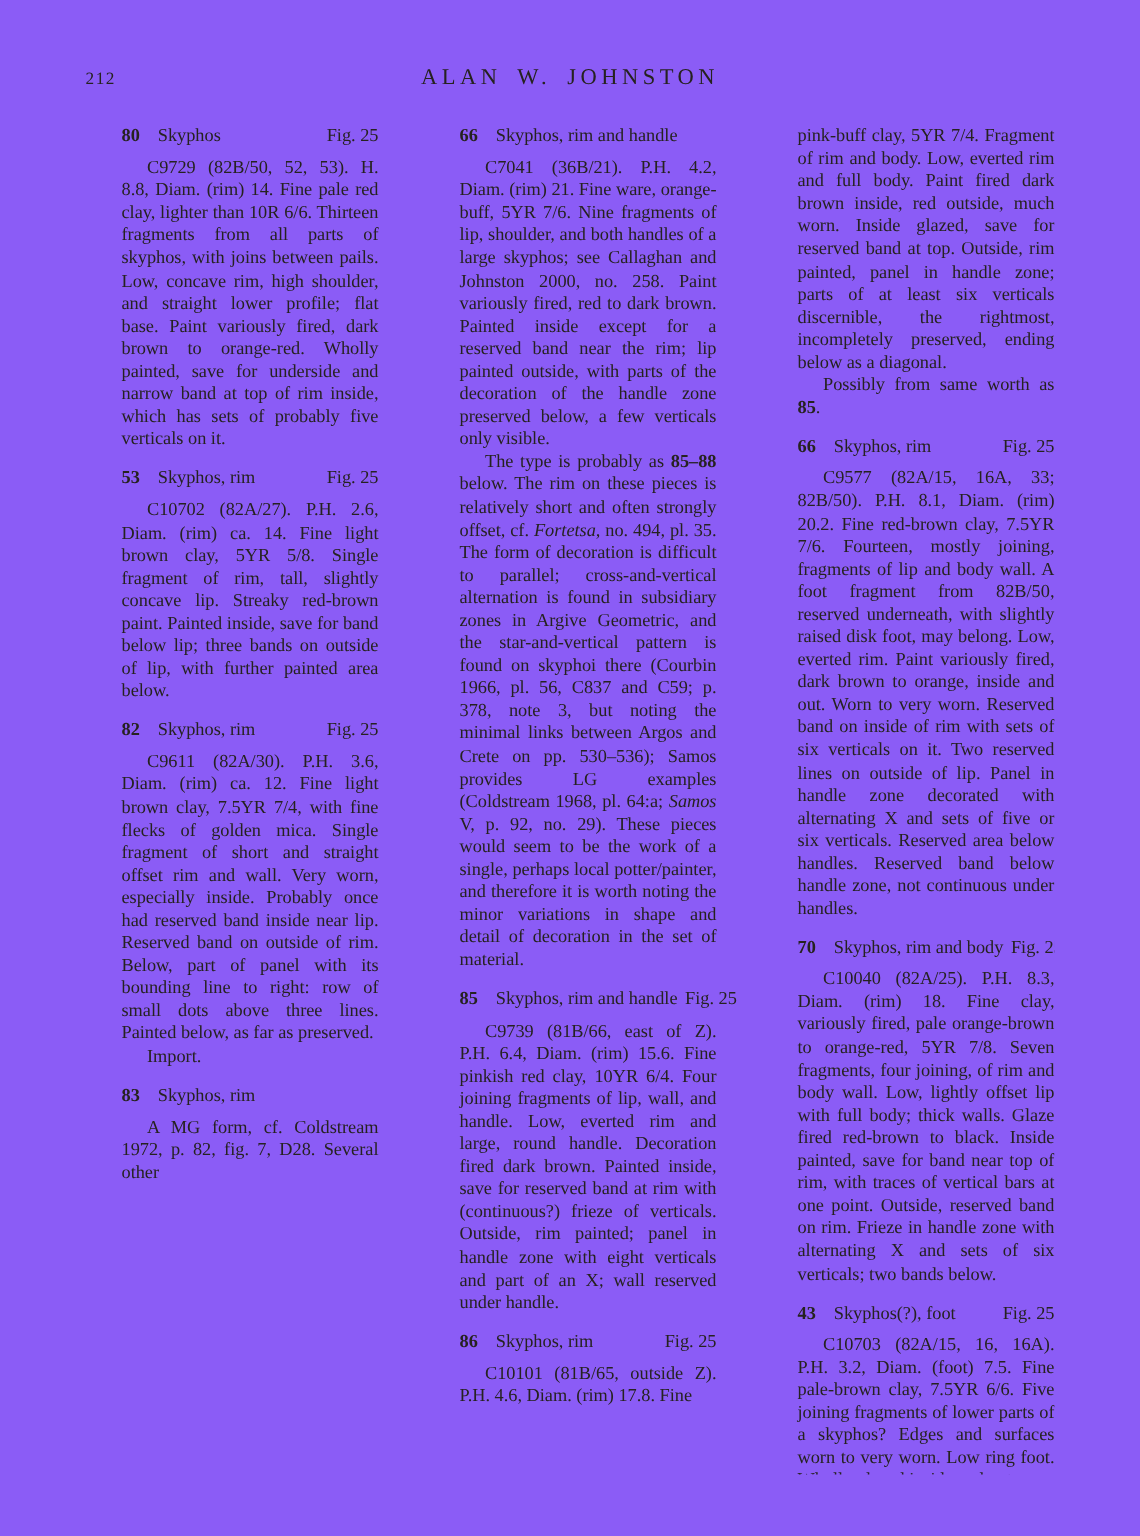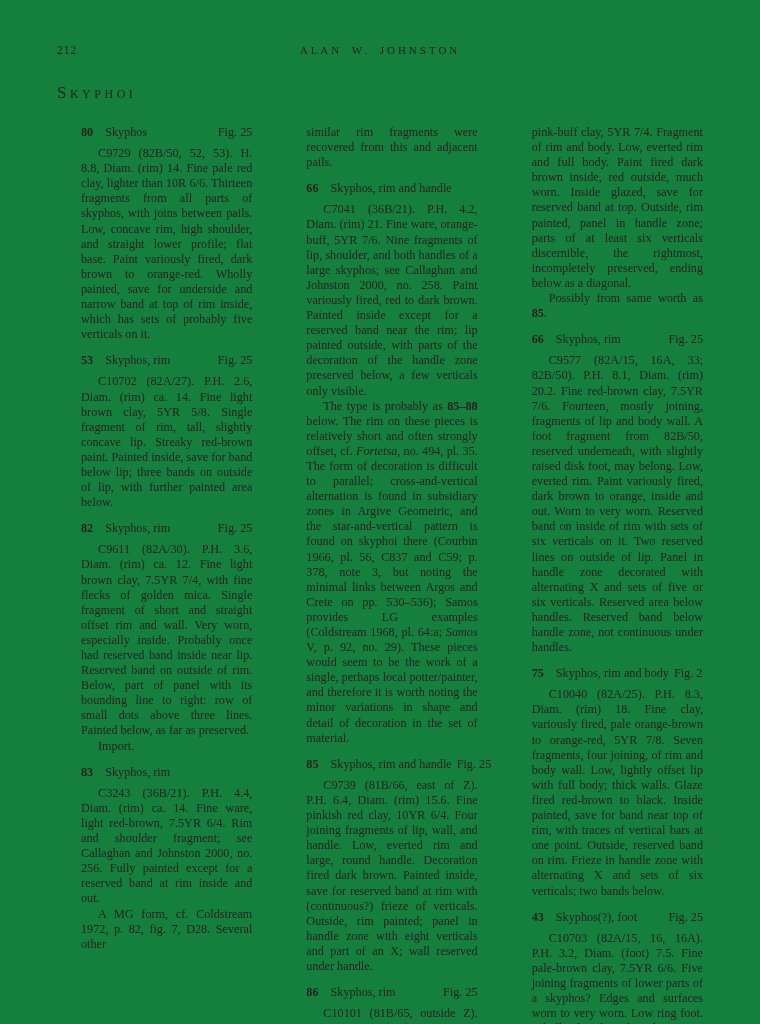--- a/index.html
+++ b/index.html
@@ -6,39 +6,39 @@
   html, body { width: 760px; height: 1024px; }
   body {
     background: #f6f4ef;
     font-family: "Liberation Serif", serif;
     color: #262220;
     -webkit-font-smoothing: antialiased;
   }
   .page {
     width: 760px;
     height: 1024px;
-    background: #15803d;
+    background: #8b5cf6;
     padding: 44px 57px 0 57px;
     overflow: hidden;
   }
   .page-header {
     display: flex;
     align-items: baseline;
     font-size: 11px;
   }
   .page-num {
     width: 90px;
     letter-spacing: 1px;
     font-size: 11.5px;
   }
   .running-head {
     flex: 1;
     text-align: center;
     letter-spacing: 3px;
-    font-size: 11px;
+    font-size: 15px;
     word-spacing: 4px;
   }
   .header-spacer { width: 90px; }
   .section-heading {
     margin-top: 27px;
     font-size: 17px;
     font-weight: normal;
     font-variant: small-caps;
     letter-spacing: 3.5px;
   }
@@ -80,21 +80,20 @@
 </style>
 </head>
 <body>
 
 <div class="page">
   <header class="page-header">
     <span class="page-num">212</span>
     <span class="running-head">ALAN W. JOHNSTON</span>
     <span class="header-spacer"></span>
   </header>
-  <h1 class="section-heading">Skyphoi</h1>
   <main class="columns" id="columns">
       <div class="column">
         <div class="entry-heading">
           <span class="entry-num">80</span>
           <span class="entry-title">Skyphos</span>
           <span class="entry-fig">Fig. 25</span>
         </div>
         <p class="para"><span>C9729 (82B/50, 52, 53). H. 8.8, Diam. (rim) 14. Fine pale red clay, lighter than 10R 6/6. Thirteen fragments from all parts of skyphos, with joins between pails. Low, concave rim, high shoulder, and straight lower profile; flat base. Paint variously fired, dark brown to orange-red. Wholly painted, save for underside and narrow band at top of rim inside, which has sets of probably five verticals on it.</span></p>
         <div class="entry-heading">
           <span class="entry-num">53</span>
@@ -106,25 +105,23 @@
           <span class="entry-num">82</span>
           <span class="entry-title">Skyphos, rim</span>
           <span class="entry-fig">Fig. 25</span>
         </div>
         <p class="para"><span>C9611 (82A/30). P.H. 3.6, Diam. (rim) ca. 12. Fine light brown clay, 7.5YR 7/4, with fine flecks of golden mica. Single fragment of short and straight offset rim and wall. Very worn, especially inside. Probably once had reserved band inside near lip. Reserved band on outside of rim. Below, part of panel with its bounding line to right: row of small dots above three lines. Painted below, as far as preserved.</span></p>
         <p class="para"><span>Import.</span></p>
         <div class="entry-heading">
           <span class="entry-num">83</span>
           <span class="entry-title">Skyphos, rim</span>
         </div>
-        <p class="para"><span>C3243 (36B/21). P.H. 4.4, Diam. (rim) ca. 14. Fine ware, light red-brown, 7.5YR 6/4. Rim and shoulder fragment; see Callaghan and Johnston 2000, no. 256. Fully painted except for a reserved band at rim inside and out.</span></p>
         <p class="para"><span>A MG form, cf. Coldstream 1972, p. 82, fig. 7, D28. Several other</span></p>
       </div>
       <div class="column">
-        <p class="para no-indent"><span>similar rim fragments were recovered from this and adjacent pails.</span></p>
         <div class="entry-heading">
           <span class="entry-num">66</span>
           <span class="entry-title">Skyphos, rim and handle</span>
         </div>
         <p class="para"><span>C7041 (36B/21). P.H. 4.2, Diam. (rim) 21. Fine ware, orange-buff, 5YR 7/6. Nine fragments of lip, shoulder, and both handles of a large skyphos; see Callaghan and Johnston 2000, no. 258. Paint variously fired, red to dark brown. Painted inside except for a reserved band near the rim; lip painted outside, with parts of the decoration of the handle zone preserved below, a few verticals only visible.</span></p>
         <p class="para"><span>The type is probably as </span><strong>85–88</strong><span> below. The rim on these pieces is relatively short and often strongly offset, cf. </span><em>Fortetsa,</em><span> no. 494, pl. 35. The form of decoration is difficult to parallel; cross-and-vertical alternation is found in subsidiary zones in Argive Geometric, and the star-and-vertical pattern is found on skyphoi there (Courbin 1966, pl. 56, C837 and C59; p. 378, note 3, but noting the minimal links between Argos and Crete on pp. 530–536); Samos provides LG examples (Coldstream 1968, pl. 64:a; </span><em>Samos</em><span> V, p. 92, no. 29). These pieces would seem to be the work of a single, perhaps local potter/painter, and therefore it is worth noting the minor variations in shape and detail of decoration in the set of material.</span></p>
         <div class="entry-heading">
           <span class="entry-num">85</span>
           <span class="entry-title">Skyphos, rim and handle</span>
           <span class="entry-fig">Fig. 25</span>
@@ -140,21 +137,21 @@
       <div class="column">
         <p class="para no-indent"><span>pink-buff clay, 5YR 7/4. Fragment of rim and body. Low, everted rim and full body. Paint fired dark brown inside, red outside, much worn. Inside glazed, save for reserved band at top. Outside, rim painted, panel in handle zone; parts of at least six verticals discernible, the rightmost, incompletely preserved, ending below as a diagonal.</span></p>
         <p class="para"><span>Possibly from same worth as </span><strong>85</strong><span>.</span></p>
         <div class="entry-heading">
           <span class="entry-num">66</span>
           <span class="entry-title">Skyphos, rim</span>
           <span class="entry-fig">Fig. 25</span>
         </div>
         <p class="para"><span>C9577 (82A/15, 16A, 33; 82B/50). P.H. 8.1, Diam. (rim) 20.2. Fine red-brown clay, 7.5YR 7/6. Fourteen, mostly joining, fragments of lip and body wall. A foot fragment from 82B/50, reserved underneath, with slightly raised disk foot, may belong. Low, everted rim. Paint variously fired, dark brown to orange, inside and out. Worn to very worn. Reserved band on inside of rim with sets of six verticals on it. Two reserved lines on outside of lip. Panel in handle zone decorated with alternating X and sets of five or six verticals. Reserved area below handles. Reserved band below handle zone, not continuous under handles.</span></p>
         <div class="entry-heading">
-          <span class="entry-num">75</span>
+          <span class="entry-num">70</span>
           <span class="entry-title">Skyphos, rim and body</span>
           <span class="entry-fig">Fig. 25</span>
         </div>
         <p class="para"><span>C10040 (82A/25). P.H. 8.3, Diam. (rim) 18. Fine clay, variously fired, pale orange-brown to orange-red, 5YR 7/8. Seven fragments, four joining, of rim and body wall. Low, lightly offset lip with full body; thick walls. Glaze fired red-brown to black. Inside painted, save for band near top of rim, with traces of vertical bars at one point. Outside, reserved band on rim. Frieze in handle zone with alternating X and sets of six verticals; two bands below.</span></p>
         <div class="entry-heading">
           <span class="entry-num">43</span>
           <span class="entry-title">Skyphos(?), foot</span>
           <span class="entry-fig">Fig. 25</span>
         </div>
         <p class="para"><span>C10703 (82A/15, 16, 16A). P.H. 3.2, Diam. (foot) 7.5. Fine pale-brown clay, 7.5YR 6/6. Five joining fragments of lower parts of a skyphos? Edges and surfaces worn to very worn. Low ring foot. Wholly glazed inside and out.</span></p>

